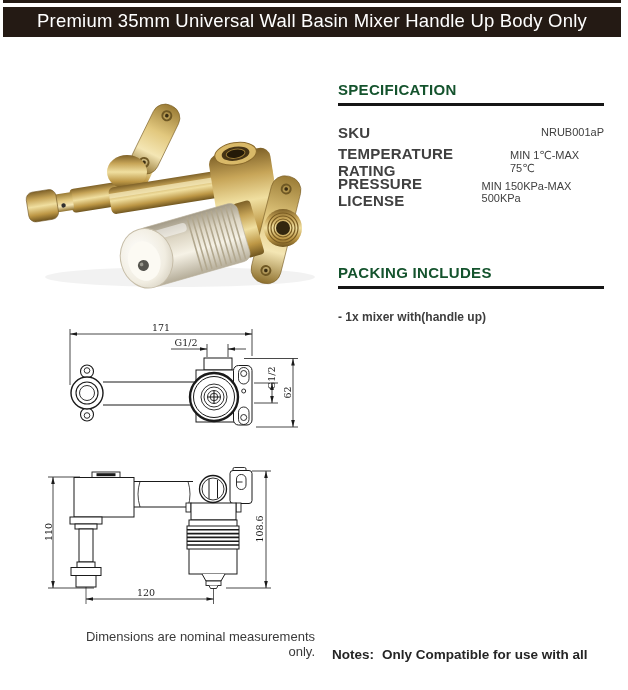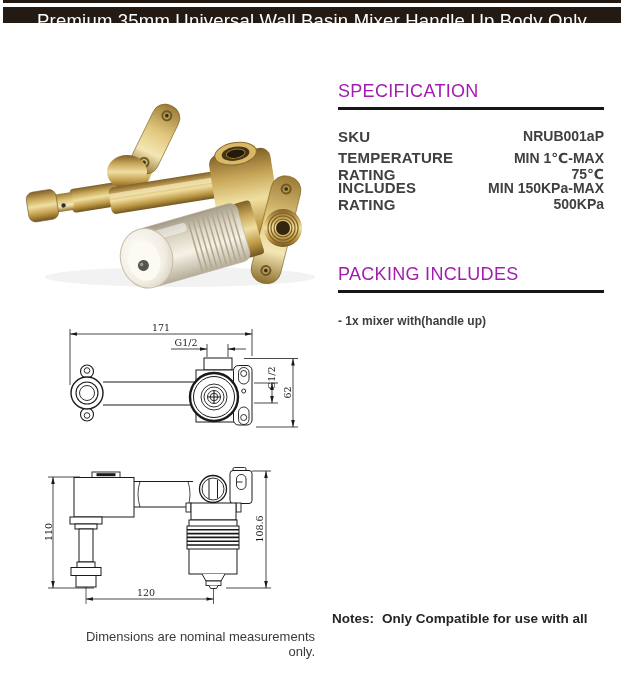--- a/index.html
+++ b/index.html
@@ -1,36 +1,36 @@
 <!DOCTYPE html>
 <html><head>
 <meta charset="utf-8">
 <style>
   html,body{margin:0;padding:0;background:#fff;}
   .page{position:relative;width:628px;height:690px;background:#fff;overflow:hidden;
         font-family:"Liberation Sans","DejaVu Sans",sans-serif;color:#3a3a3a;}
   .top-strip{position:absolute;left:3px;right:7px;top:0;height:3px;background:#241a14;}
-  .title-bar{position:absolute;left:3px;right:7px;top:7px;height:16px;background:#241a14;
+  .title-bar{position:absolute;left:3px;right:7px;top:7px;height:30px;background:#241a14;
              color:#fff;font-size:18.5px;line-height:27px;text-align:center;letter-spacing:.2px;}
   .photo{position:absolute;left:15px;top:80px;}
   .spec{position:absolute;left:338px;top:81px;width:266px;}
-  .sec-heading{font-size:18px;color:#a21caf;letter-spacing:.3px;font-weight:400;}
+  .sec-heading{font-size:15px;color:#14532d;letter-spacing:.3px;font-weight:700;}
   .sec-rule{height:3px;background:#161616;margin-top:5px;}
   .spec-rows{margin-top:11px;}
   .spec-row{height:30px;display:flex;justify-content:space-between;align-items:center;}
   .spec-label{font-size:15px;font-weight:700;color:#404040;letter-spacing:.2px;}
-  .spec-value{font-size:14px;font-weight:700;color:#404040;text-align:right;}
+  .spec-value{font-size:11px;font-weight:400;color:#404040;}
   .packing{position:absolute;left:338px;top:264px;width:266px;}
   .packing-item{margin-top:21px;font-size:12px;font-weight:700;color:#3d3d3d;}
   .drawing{position:absolute;}
   .draw-top{left:40px;top:320px;}
   .draw-bottom{left:40px;top:466px;}
   .disclaimer{position:absolute;left:65px;top:629px;width:250px;text-align:right;
               font-size:13px;color:#3a3a3a;}
-  .notes{position:absolute;left:332px;top:606px;width:290px;font-size:13.5px;
+  .notes{position:absolute;left:332px;top:642px;width:290px;font-size:13.5px;
          font-weight:700;color:#252525;line-height:25px;}
   .notes-label{margin-right:8px;}
   svg text.dim{font-family:"DejaVu Serif","Liberation Serif",serif;font-size:9.5px;
                fill:#1a1a1a;stroke:none;}
 </style>
 </head>
 <body>
 
 <div class="page">
 
@@ -133,21 +133,21 @@
     <div class="spec-rows">
       <div class="spec-row">
         <span class="spec-label">SKU</span>
         <span class="spec-value">NRUB001aP</span>
       </div>
       <div class="spec-row">
         <span class="spec-label">TEMPERATURE RATING</span>
         <span class="spec-value">MIN 1℃-MAX 75℃</span>
       </div>
       <div class="spec-row">
-        <span class="spec-label">INCLUDES RATING</span>
+        <span class="spec-label">PRESSURE LICENSE</span>
         <span class="spec-value">MIN 150KPa-MAX 500KPa</span>
       </div>
     </div>
   </section>
 
   <section class="packing">
     <h2 class="sec-heading" style="margin:0;">PACKING INCLUDES</h2>
     <div class="sec-rule"></div>
     <div class="packing-item">- 1x mixer with(handle up)</div>
   </section>

